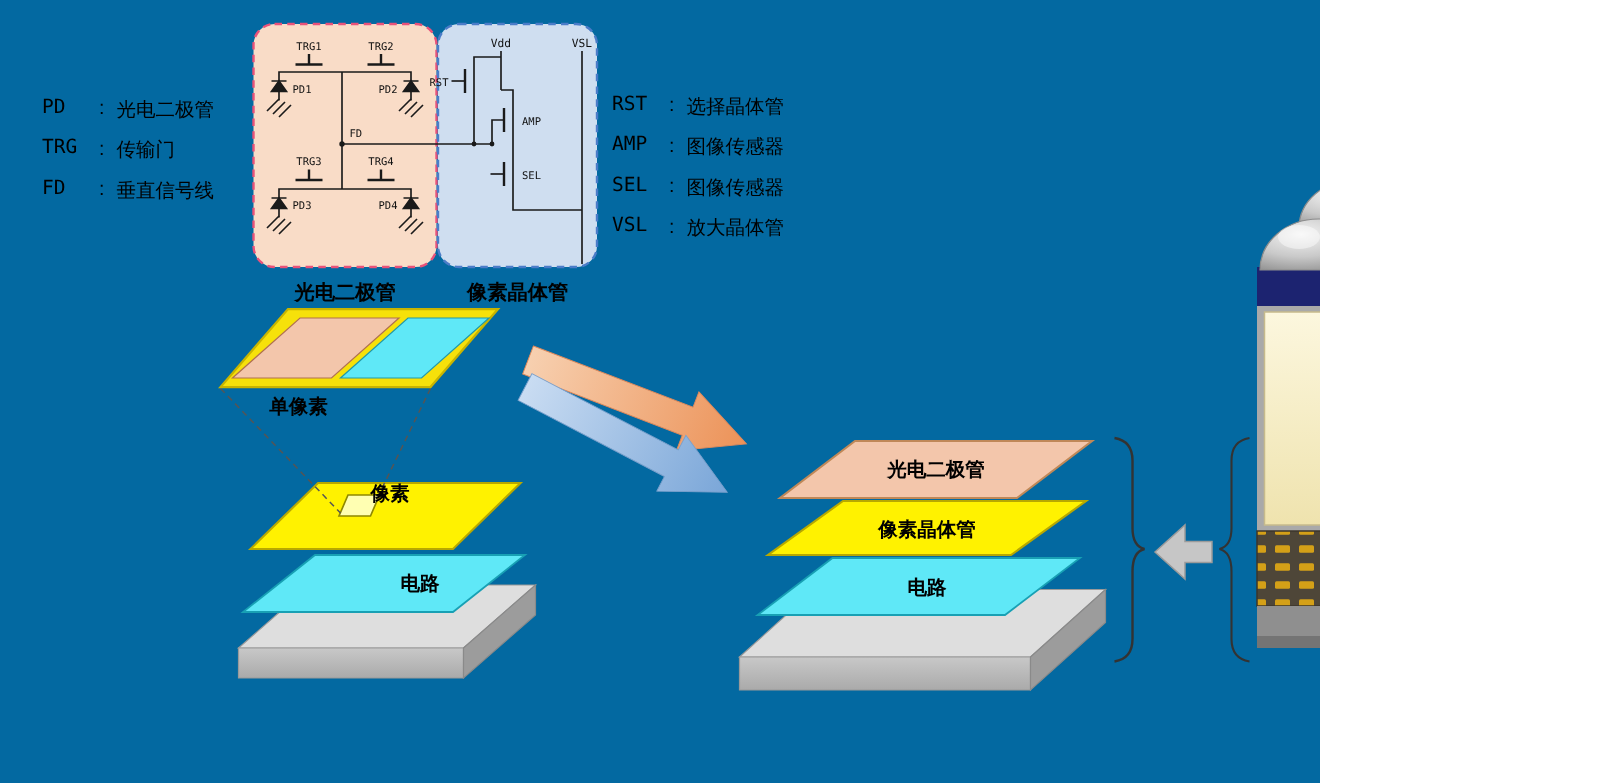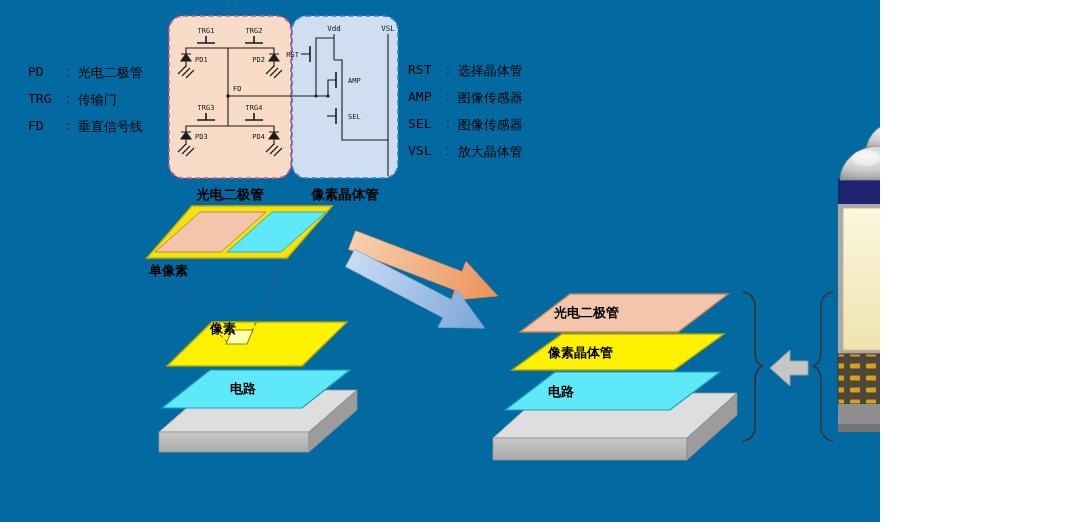--- a/index.html
+++ b/index.html
@@ -14,21 +14,21 @@
   .legend-right{left:408px;top:62px;}
   .legend-row{display:flex;align-items:flex-start;height:27px;}
   .legend-row .abbr{font-family:"DejaVu Sans Mono",monospace;width:38px;}
   .legend-row .sep{margin:0 8px 0 0;}
   .legend-row .desc{font-family:"Liberation Sans",sans-serif;}
 
   .sec-label{position:absolute;top:186px;font-weight:bold;font-size:13.5px;text-align:center;}
   .sec-pd{left:169px;width:122px;}
   .sec-tr{left:292px;width:106px;}
 
-  .layer-label{position:absolute;font-weight:bold;font-size:13px;text-align:left;}
+  .layer-label{position:absolute;font-weight:bold;font-size:13px;text-align:center;}
   .lbl-single-pixel{left:149px;top:262px;width:100px;}
   .lbl-pixel{left:210px;top:320px;width:100px;}
   .lbl-circuit-left{left:230px;top:380px;width:100px;}
   .lbl-pd-right{left:554px;top:304px;width:140px;}
   .lbl-tr-right{left:548px;top:344px;width:140px;}
   .lbl-circuit-right{left:548px;top:383px;width:140px;}
 
   .caption{position:absolute;left:0;top:477px;width:1080px;text-align:center;
            font-family:"Liberation Serif",serif;font-size:19px;letter-spacing:.5px;}
 </style>

